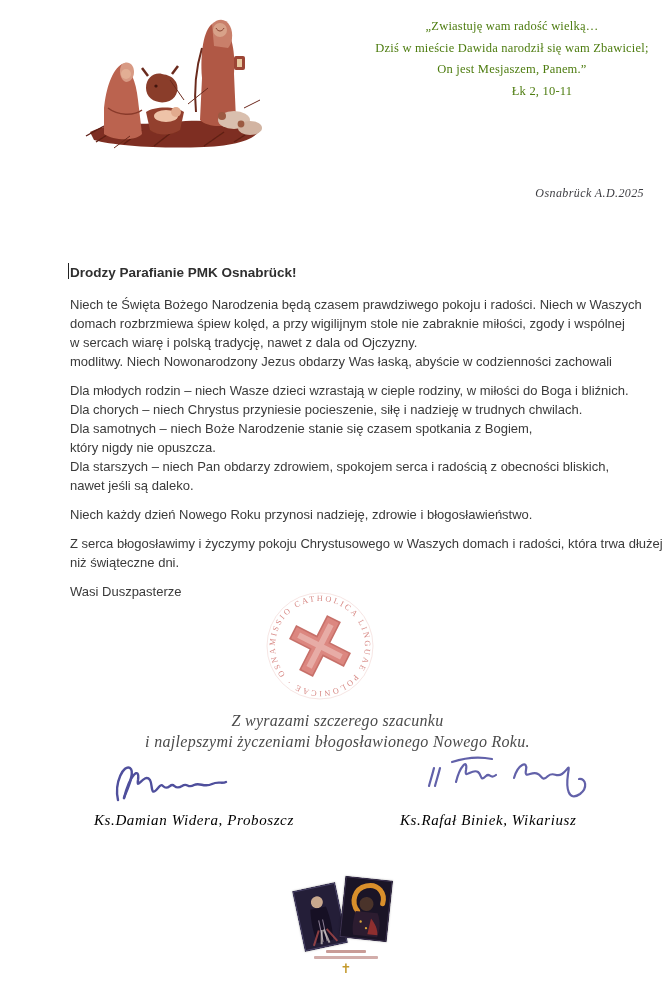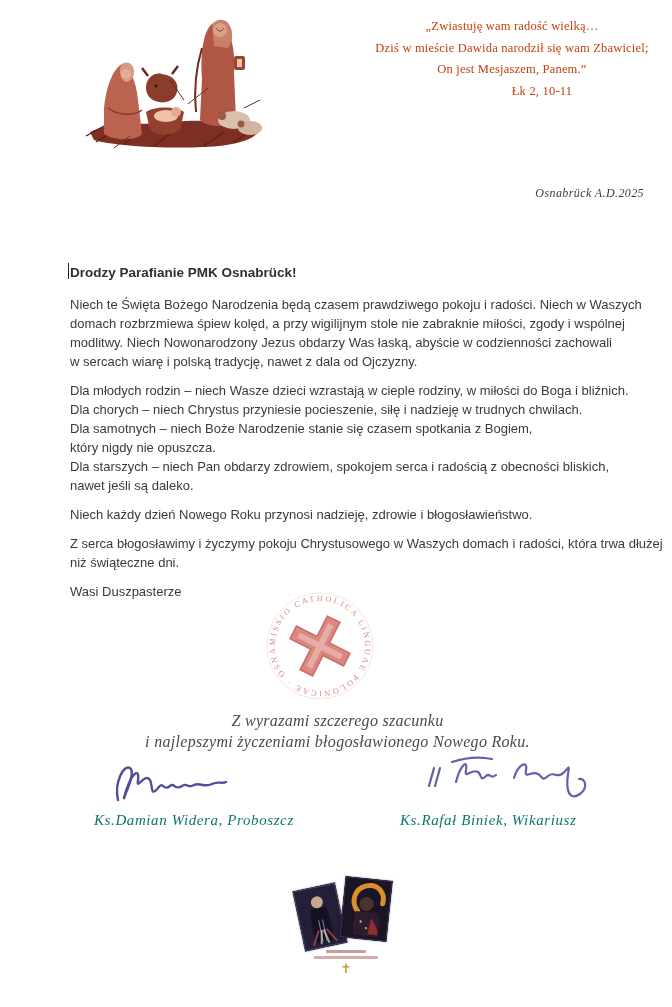--- a/index.html
+++ b/index.html
@@ -10,21 +10,21 @@
     font-family:"Liberation Sans", sans-serif; color:#3a3a3a;
   }
 
   
   .nativity { position:absolute; left:84px; top:8px; width:182px; height:142px; }
 
   
   .quote {
     position:absolute; right:8px; top:16px; width:304px; text-align:center;
     font-family:"Liberation Serif", serif; font-size:12.5px; line-height:21.5px;
-    color:#c2410c; letter-spacing:.2px;
+    color:#4d7c0f; letter-spacing:.2px;
   }
   .quote .ref { display:block; transform:translateX(30px); }
 
   
   .dateline {
     position:absolute; right:28px; top:186px;
     font-family:"Liberation Serif", serif; font-style:italic; font-size:12px;
     color:#3d3d42; letter-spacing:.4px;
   }
 
@@ -43,21 +43,21 @@
     position:absolute; left:70px; top:710px; width:535px; text-align:center;
     font-family:"Liberation Serif", serif; font-style:italic; font-size:16px;
     line-height:21px; color:#4a4a4a; letter-spacing:.3px;
   }
 
   
   .sig-left  { position:absolute; left:112px; top:758px; width:118px; height:48px; }
   .sig-right { position:absolute; left:418px; top:746px; width:178px; height:60px; }
   .caption {
     position:absolute; top:812px; font-family:"Liberation Serif", serif; font-style:italic;
-    font-size:15px; color:#0f766e; letter-spacing:.6px; white-space:nowrap;
+    font-size:15px; color:#000000; letter-spacing:.6px; white-space:nowrap;
   }
   .caption.left  { left:94px; }
   .caption.right { left:400px; }
 
   
   .cards { position:absolute; left:294px; top:874px; width:104px; height:110px; }
   .card { position:absolute; box-shadow:0 0 2px rgba(0,0,0,.25); }
   .card.l { left:4px;  top:12px; width:44px; height:62px; transform:rotate(-12deg); }
   .card.r { left:48px; top:4px;  width:48px; height:62px; transform:rotate(6deg); }
   .card svg { display:block; width:100%; height:100%; }
@@ -123,22 +123,22 @@
 
   <div class="dateline">Osnabrück A.D.2025</div>
 
   <div class="body">
     <div class="salutation">
       <span class="cursor"></span><span>Drodzy Parafianie PMK Osnabrück!</span>
     </div>
     <div class="para">
       <div class="line">Niech te Święta Bożego Narodzenia będą czasem prawdziwego pokoju i radości. Niech w Waszych</div>
       <div class="line">domach rozbrzmiewa śpiew kolęd, a przy wigilijnym stole nie zabraknie miłości, zgody i wspólnej</div>
+      <div class="line">w sercach wiarę i polską tradycję, nawet z dala od Ojczyzny.</div>
       <div class="line">modlitwy. Niech Nowonarodzony Jezus obdarzy Was łaską, abyście w codzienności zachowali</div>
-      <div class="line">w sercach wiarę i polską tradycję, nawet z dala od Ojczyzny.</div>
     </div>
     <div class="para">
       <div class="line">Dla młodych rodzin – niech Wasze dzieci wzrastają w cieple rodziny, w miłości do Boga i bliźnich.</div>
       <div class="line">Dla chorych – niech Chrystus przyniesie pocieszenie, siłę i nadzieję w trudnych chwilach.</div>
       <div class="line">Dla samotnych – niech Boże Narodzenie stanie się czasem spotkania z Bogiem,</div>
       <div class="line">który nigdy nie opuszcza.</div>
       <div class="line">Dla starszych – niech Pan obdarzy zdrowiem, spokojem serca i radością z obecności bliskich,</div>
       <div class="line">nawet jeśli są daleko.</div>
     </div>
     <div class="para">

